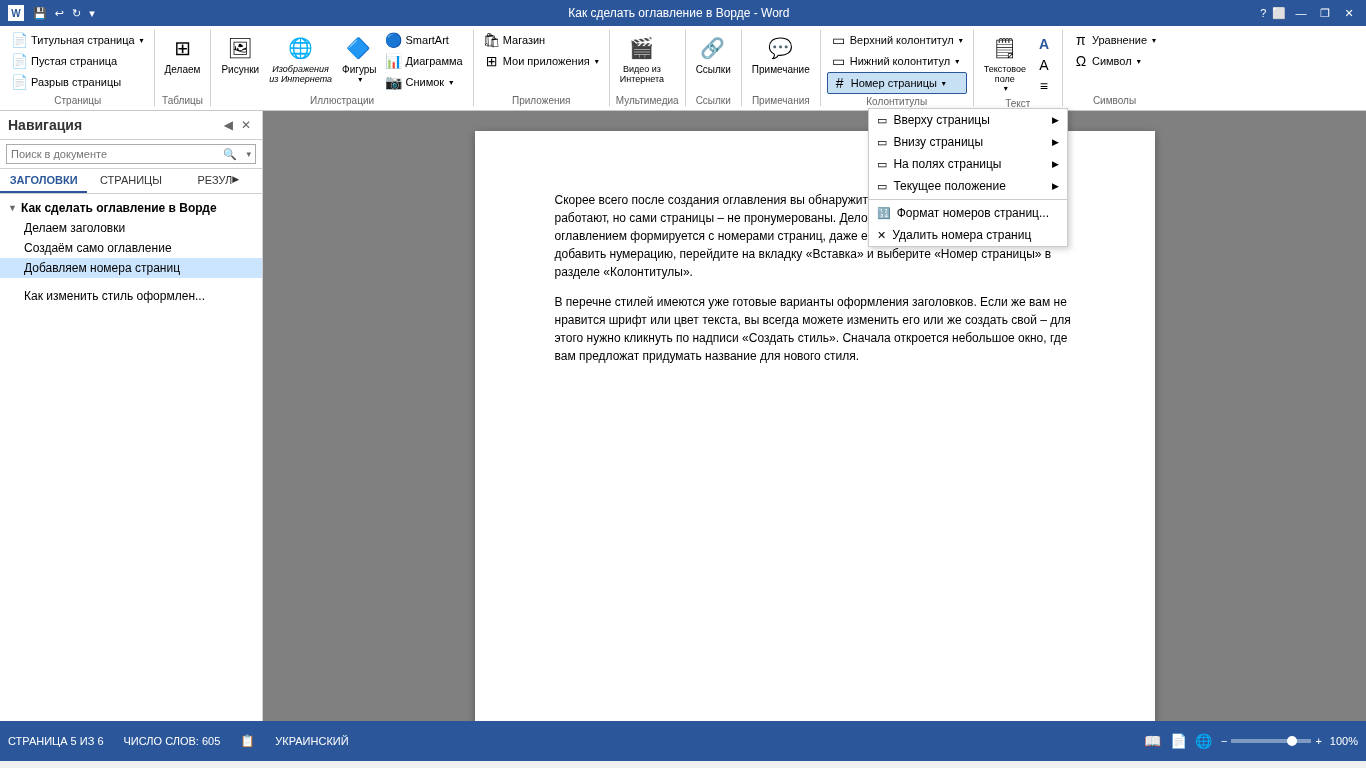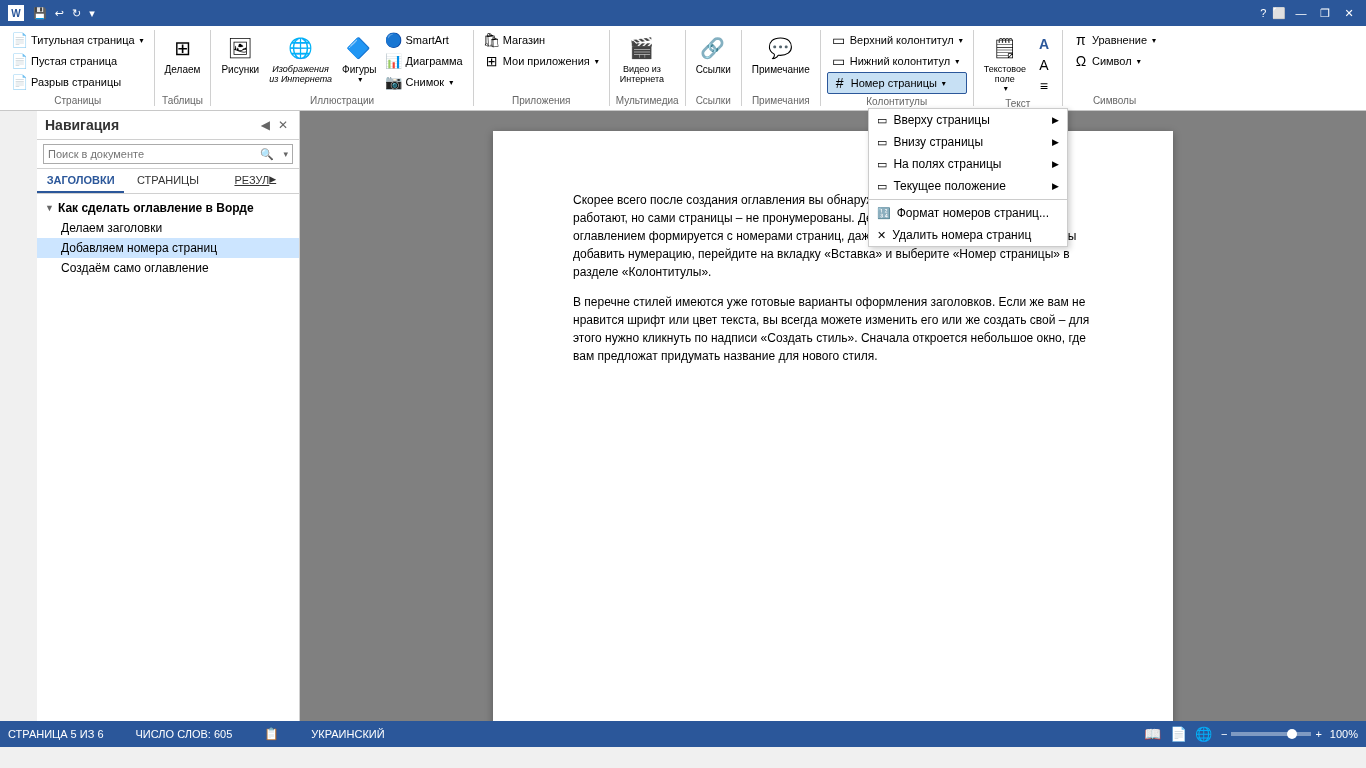--- a/index.html
+++ b/index.html
@@ -59,21 +59,21 @@
       padding: 4px 8px;
       cursor: pointer;
       gap: 6px;
     }
     .dropdown-item.has-sub { justify-content: space-between; }
     .dropdown-item .item-left { display: flex; align-items: center; gap: 6px; }
     .dropdown-item .sub-arrow { font-size: 9px; }
     .dropdown-sep { height: 1px; background: #ccc; margin: 2px 0; }
 
     
-    #main-area { display: flex; height: calc(768px - 26px - 110px - 22px); padding-left: 37px; }
+    #main-area { display: flex; height: calc(768px - 26px - 110px - 22px); }
 
     
     #nav-pane {
       width: 263px;
       background: #fff;
       border-right: 1px solid #d0d0d0;
       display: flex;
       flex-direction: column;
       flex-shrink: 0;
     }
@@ -115,47 +115,48 @@
       background: white;
       box-shadow: 0 2px 8px rgba(0,0,0,0.3);
       padding: 60px 80px;
       min-height: 900px;
     }
     .doc-text { font-size: 12px; line-height: 1.5; color: #000; margin-bottom: 12px; }
     .doc-heading { font-size: 14px; font-weight: bold; color: #000; margin-bottom: 12px; margin-top: 24px; }
 
     
     #status-bar {
-      height: 26px;
+      height: 40px;
       background: #2b579a;
       color: white;
       display: flex;
       align-items: center;
       padding: 0 8px;
       font-size: 11px;
-      gap: 32px;
+      gap: 20px;
     }
     #status-bar .status-right { margin-left: auto; display: flex; align-items: center; gap: 8px; }
     .zoom-slider { display: flex; align-items: center; gap: 4px; }
     .zoom-track { width: 80px; height: 4px; background: rgba(255,255,255,0.4); position: relative; }
     .zoom-thumb { width: 10px; height: 10px; background: white; border-radius: 50%; position: absolute; top: -3px; left: 70%; }
   </style>
 </head>
 <body>
 
 <div id="title-bar">
   <div class="title-left">
     <div class="word-icon">W</div>
     <div class="qat">
       <span class="qat-btn">💾</span>
       <span class="qat-btn">↩</span>
       <span class="qat-btn">↻</span>
       <span class="qat-btn">▾</span>
     </div>
   </div>
+  <div class="title-center">Как сделать оглавление в Ворде - Word</div>
   <div class="title-right">
     <span style="font-size:11px;cursor:pointer;">?</span>
     <span style="font-size:11px;cursor:pointer;">⬜</span>
     <span class="win-btn">—</span>
     <span class="win-btn">❐</span>
     <span class="win-btn close">✕</span>
   </div>
 </div>
 
 <div id="ribbon">
@@ -396,35 +397,38 @@
     <div id="nav-search">
       <div id="nav-search-input-wrap">
         <input id="nav-search-input" type="text" placeholder="Поиск в документе" style="">
         <span id="nav-search-btn">🔍</span>
         <span style="padding:2px 4px;cursor:pointer;font-size:9px;color:#666;">▾</span>
       </div>
     </div>
     <div id="nav-tabs">
       <div class="nav-tab active">ЗАГОЛОВКИ</div>
       <div class="nav-tab">СТРАНИЦЫ</div>
-      <div class="nav-tab" style="display:flex;align-items:flex-start;justify-content:center;text-decoration:underline;">РЕЗУЛ <span style="font-size:9px;">▶</span></div>
+      <div class="nav-tab" style="display:flex;align-items:flex-start;justify-content:center;">РЕЗУЛ <span style="font-size:9px;">▶</span></div>
     </div>
     <div id="nav-tree">
       <div class="nav-item level1">
         <span class="nav-triangle">▼</span>
         <span>Как сделать оглавление в Ворде</span>
       </div>
       <div class="nav-item level2">
         <span>Делаем заголовки</span>
       </div>
+      <div class="nav-item level2">
+        <span>Создаём само оглавление</span>
+      </div>
       <div class="nav-item level2 selected">
         <span>Добавляем номера страниц</span>
       </div>
-      <div class="nav-item level2">
-        <span>Создаём само оглавление</span>
+      <div class="nav-item level2" style="margin-top:8px;">
+        <span>Как изменить стиль оформлен...</span>
       </div>
     </div>
   </div>
 
   <div id="doc-area">
     <div id="doc-page">
       <p class="doc-text">Скорее всего после создания оглавления вы обнаружите, что ссылки в оглавлении работают, но сами страницы – не пронумерованы. Дело в том, что содержание с оглавлением формируется с номерами страниц, даже если последние не указаны. Чтобы добавить нумерацию, перейдите на вкладку «Вставка» и выберите «Номер страницы» в разделе «Колонтитулы».</p>
       <p class="doc-text">В перечне стилей имеются уже готовые варианты оформления заголовков. Если же вам не нравится шрифт или цвет текста, вы всегда можете изменить его или же создать свой – для этого нужно кликнуть по надписи «Создать стиль». Сначала откроется небольшое окно, где вам предложат придумать название для нового стиля.</p>
     </div>
   </div>

